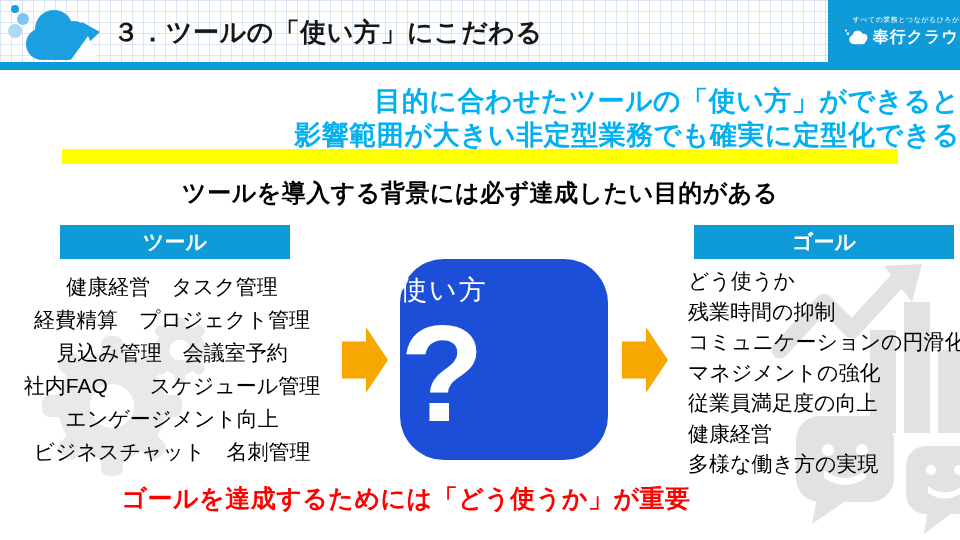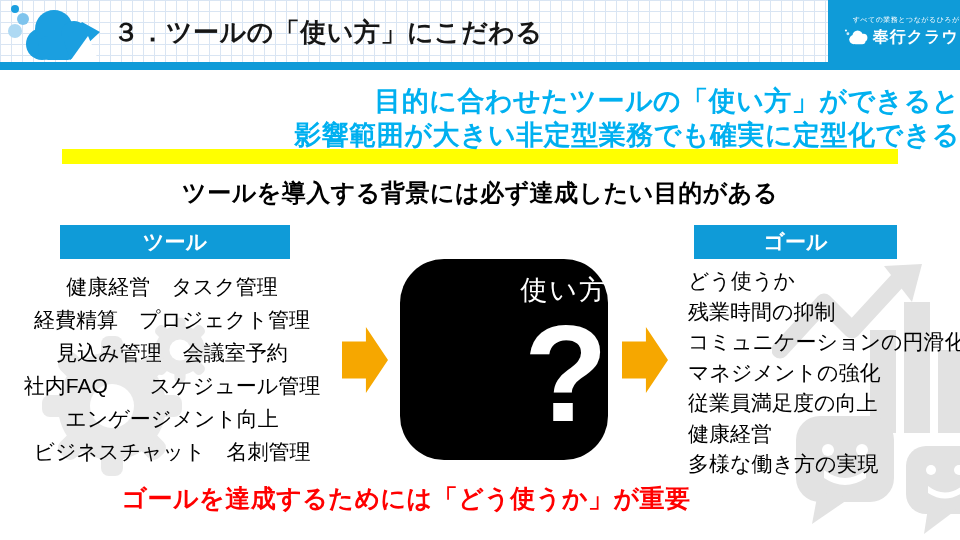--- a/index.html
+++ b/index.html
@@ -58,21 +58,21 @@
   .subtitle{
     position:absolute;left:0;top:177px;width:960px;text-align:center;
     font-size:24px;font-weight:600;color:#000;letter-spacing:.5px;z-index:2;white-space:nowrap;
   }
   
   .col-header{
     position:absolute;height:34px;background:var(--brand-blue,#0f9bd8);
     color:#fff;font-size:21px;font-weight:bold;text-align:center;line-height:34px;z-index:2;
   }
   .tools-header{left:60px;top:225px;width:230px;}
-  .goals-header{left:694px;top:225px;width:203px;}
+  .goals-header{left:694px;top:225px;width:260px;}
   
   .tools-list{
     position:absolute;left:2px;top:270px;width:340px;text-align:center;
     font-size:21px;line-height:33px;color:#000;z-index:2;font-weight:500;
   }
   .goals-list{
     position:absolute;left:688px;top:266px;width:270px;text-align:left;
     font-size:21px;line-height:30.5px;color:#000;z-index:2;font-weight:500;
   }
   .tools-list div,.goals-list div{white-space:nowrap;}
@@ -86,22 +86,22 @@
     position:absolute;top:327px;width:46px;height:66px;
     background:var(--arrow-orange,#f6a700);
     -webkit-clip-path:polygon(0 22%,52% 22%,52% 0,100% 50%,52% 100%,52% 78%,0 78%);
     clip-path:polygon(0 22%,52% 22%,52% 0,100% 50%,52% 100%,52% 78%,0 78%);
     z-index:2;
   }
   .arrow-left{left:342px;}
   .arrow-right{left:622px;}
   .center-box{
     position:absolute;left:400px;top:259px;width:208px;height:201px;
-    background:#000000;border-radius:44px;z-index:2;
-    display:flex;flex-direction:column;align-items:flex-end;
+    background:#1d4ed8;border-radius:44px;z-index:2;
+    display:flex;flex-direction:column;align-items:flex-start;
   }
   .center-label{color:#fff;font-size:27px;margin-top:13px;letter-spacing:2px;}
   .center-symbol{
     color:#fff;font-size:138px;font-weight:bold;line-height:1;margin-top:-4px;
     font-family:"Liberation Sans","DejaVu Sans",sans-serif;
   }
   
   .emphasis{
     position:absolute;left:0;top:482px;width:812px;text-align:center;
     font-size:25px;font-weight:bold;color:var(--emphasis-red,#ff0000);

